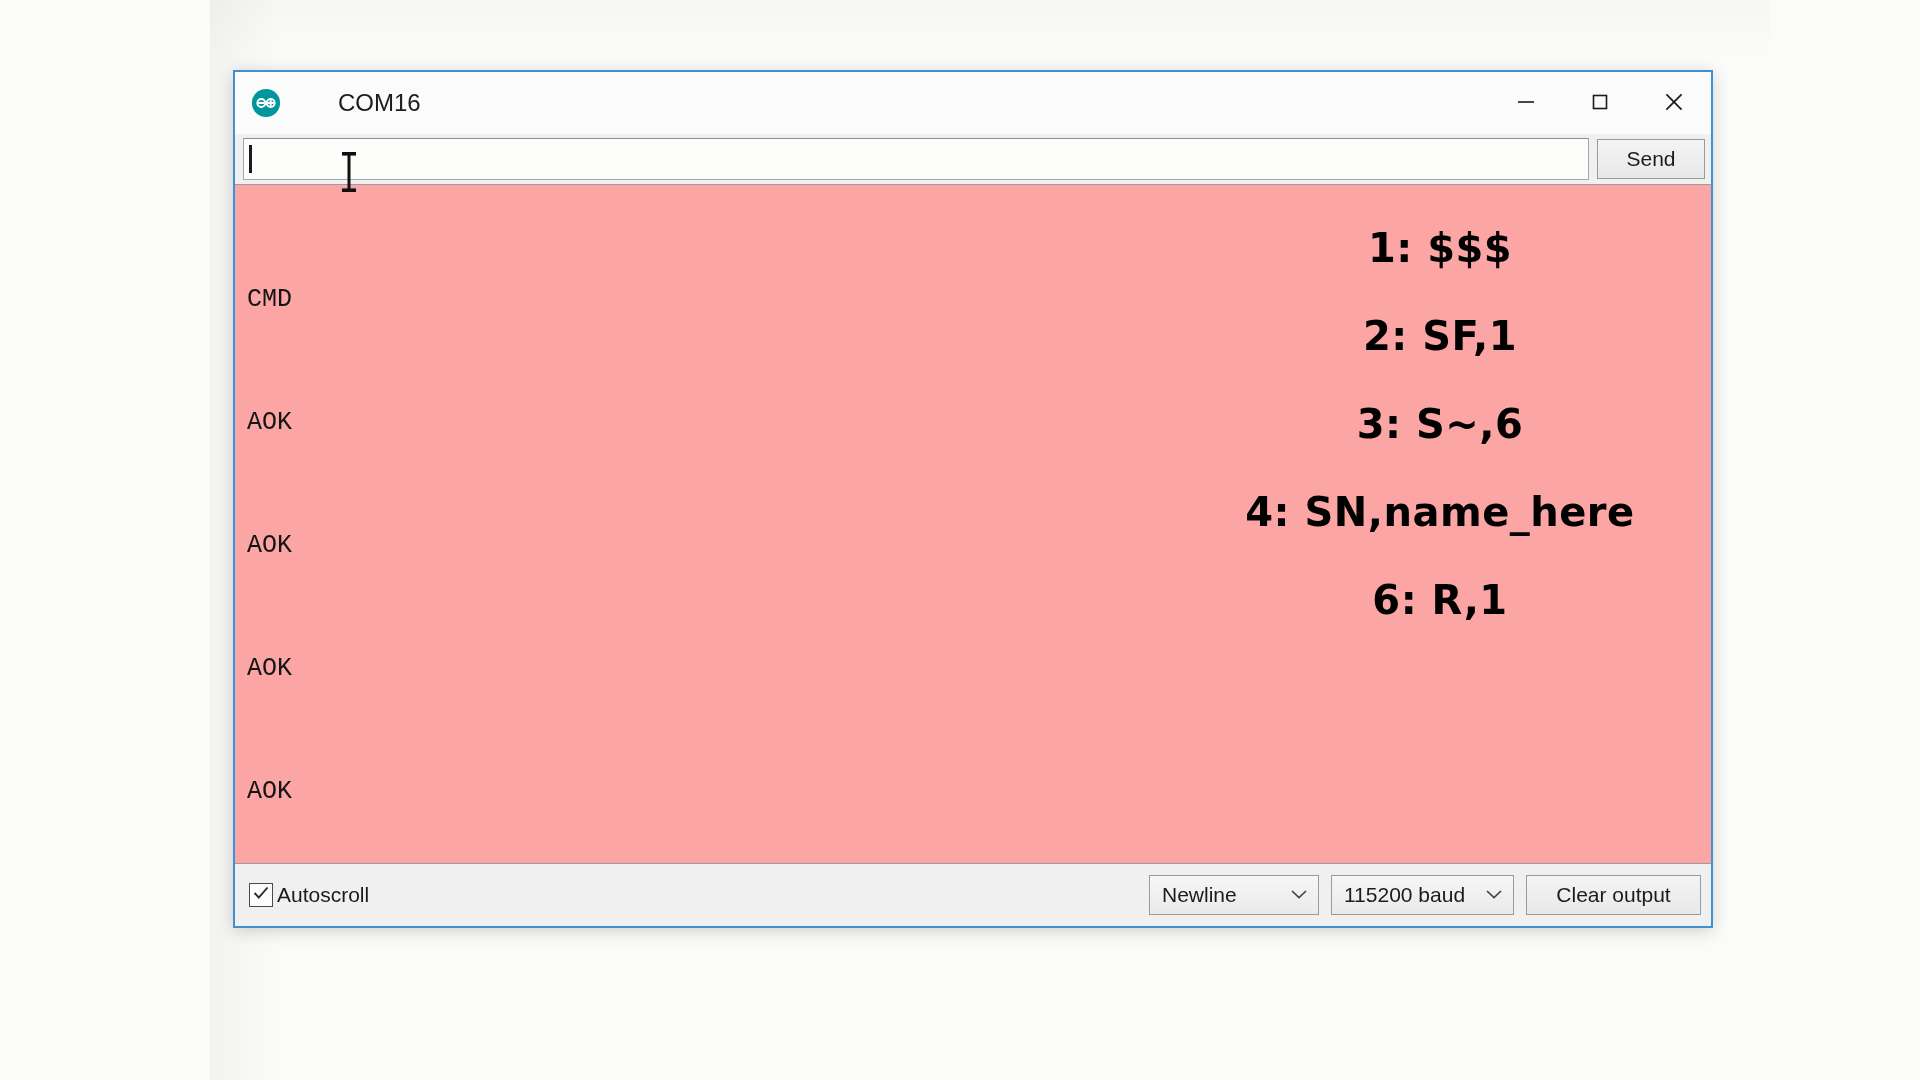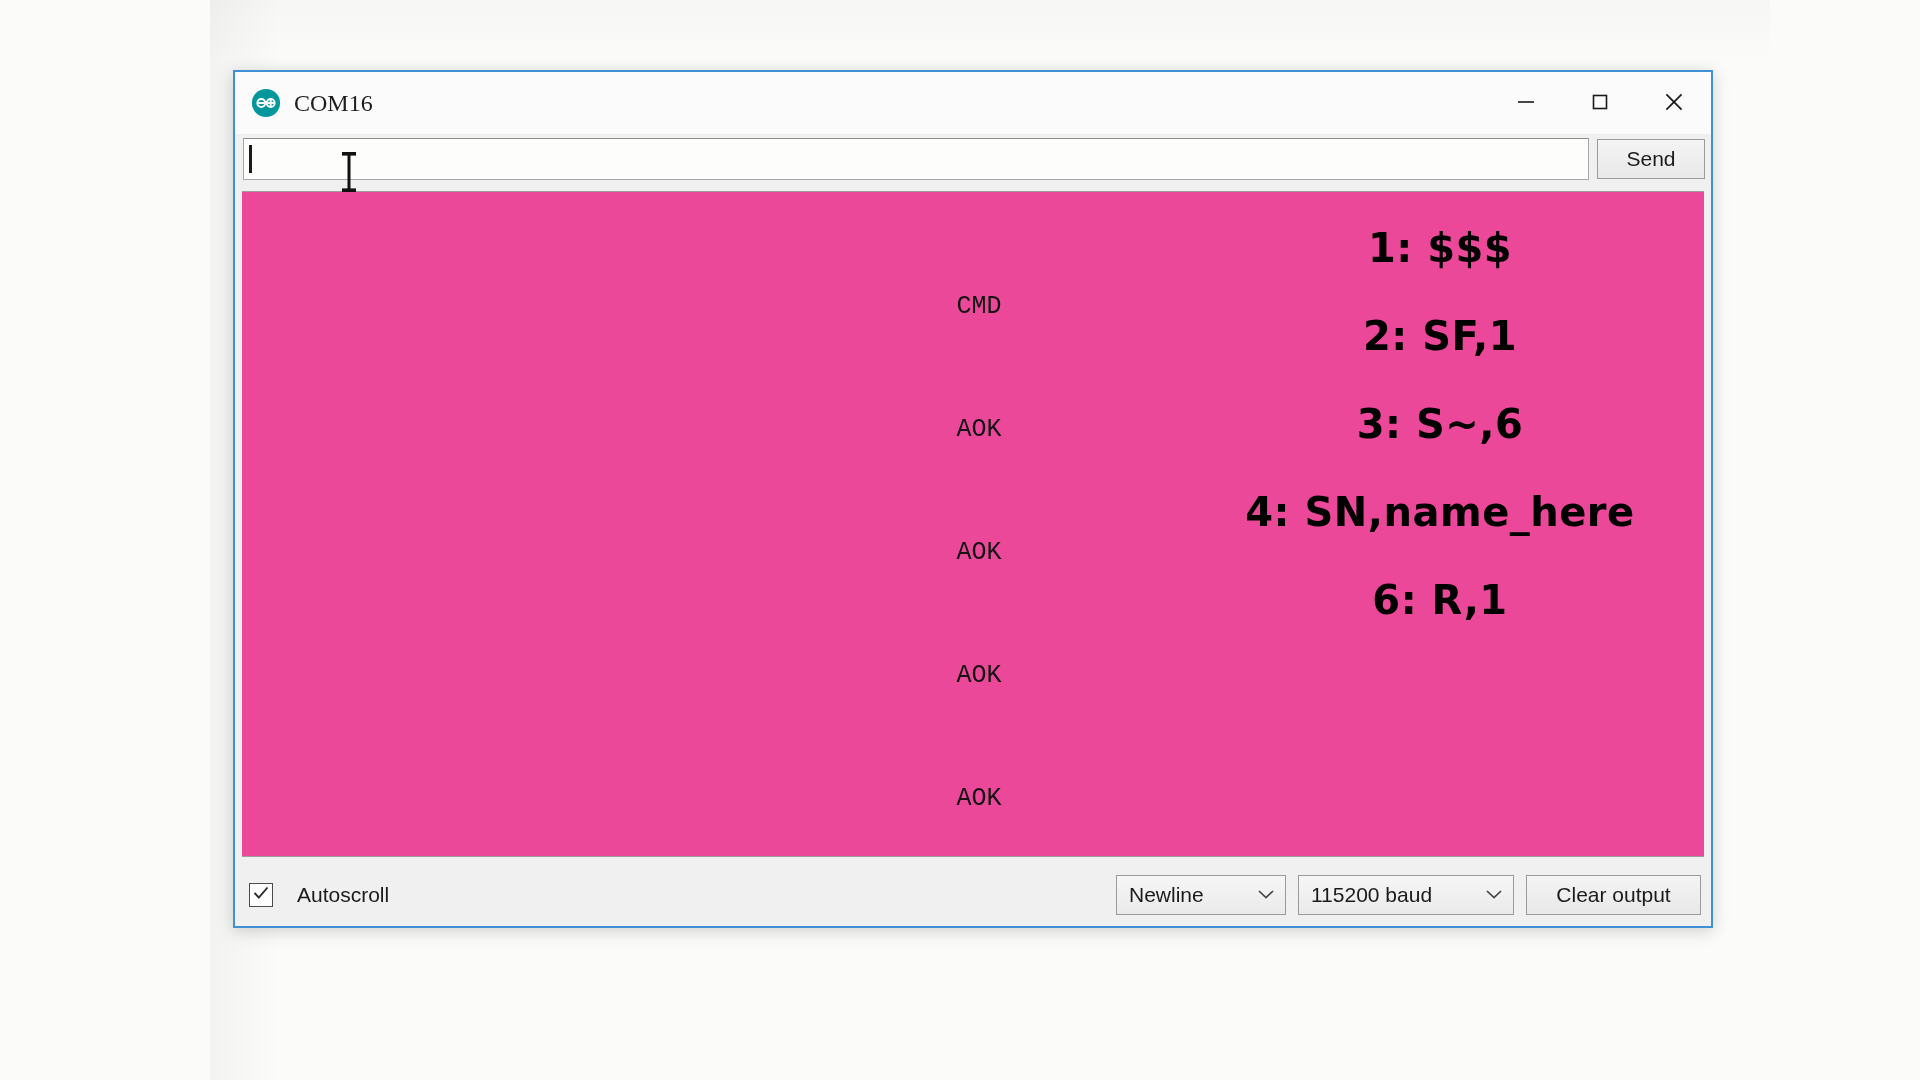--- a/index.html
+++ b/index.html
@@ -73,21 +73,22 @@
   #title-left {
     display: flex;
     align-items: center;
     padding-left: 16px;
     gap: 13px;
   }
   #arduino-icon { width: 30px; height: 30px; display: block; }
   #window-title {
     font-size: 24px;
     color: #1d1d1d;
-    font-family: Liberation Serif, serif;
+    font-family: Liberation Sans, sans-serif;
+    margin-left: 44px;
   }
   #window-controls {
     margin-left: auto;
     display: flex;
     height: 100%;
   }
   .win-btn {
     width: 74px;
     height: 100%;
     display: flex;
@@ -144,28 +145,27 @@
     border: 1px solid #9b9b9b;
     font-family: "Liberation Sans", sans-serif;
     font-size: 21px;
     color: #1b1b1b;
     cursor: default;
   }
 
   
   #console {
     flex: 1 1 auto;
-    background: #ec4899;
+    background: #fca5a5;
     border: 1px solid #9d9d9d;
     border-left: none;
     border-right: none;
-    margin: 7px;
+    margin: 0;
     overflow: hidden;
     position: relative;
-    text-align: center;
   }
   #console-lines {
     padding: 12px 0 0 12px;
     font-family: "Liberation Mono", "DejaVu Sans Mono", monospace;
     font-size: 25px;
     line-height: 41px;
     color: #141414;
     white-space: pre;
   }
 
@@ -176,21 +176,21 @@
     background: #f0f0f0;
     display: flex;
     align-items: center;
     padding: 0 10px 0 14px;
     box-sizing: border-box;
     gap: 12px;
   }
   #autoscroll-group {
     display: flex;
     align-items: center;
-    gap: 24px;
+    gap: 4px;
     cursor: default;
   }
   #autoscroll-box {
     width: 24px;
     height: 24px;
     border: 1px solid #4b4b4b;
     background: #fdfdfd;
     display: flex;
     align-items: center;
     justify-content: center;
@@ -206,21 +206,21 @@
     background: linear-gradient(to bottom, #f6f6f6, #eaeaea);
     border: 1px solid #9b9b9b;
     display: flex;
     align-items: center;
     padding: 0 10px 0 12px;
     gap: 10px;
     box-sizing: border-box;
     cursor: default;
   }
   #line-ending-combo { width: 170px; }
-  #baud-combo { width: 216px; }
+  #baud-combo { width: 183px; }
   .combo-text {
     font-size: 21px;
     color: #1b1b1b;
     flex: 1 1 auto;
   }
   #clear-output-button {
     width: 175px;
     height: 40px;
     background: linear-gradient(to bottom, #f4f4f4, #e8e8e8);
     border: 1px solid #9b9b9b;

